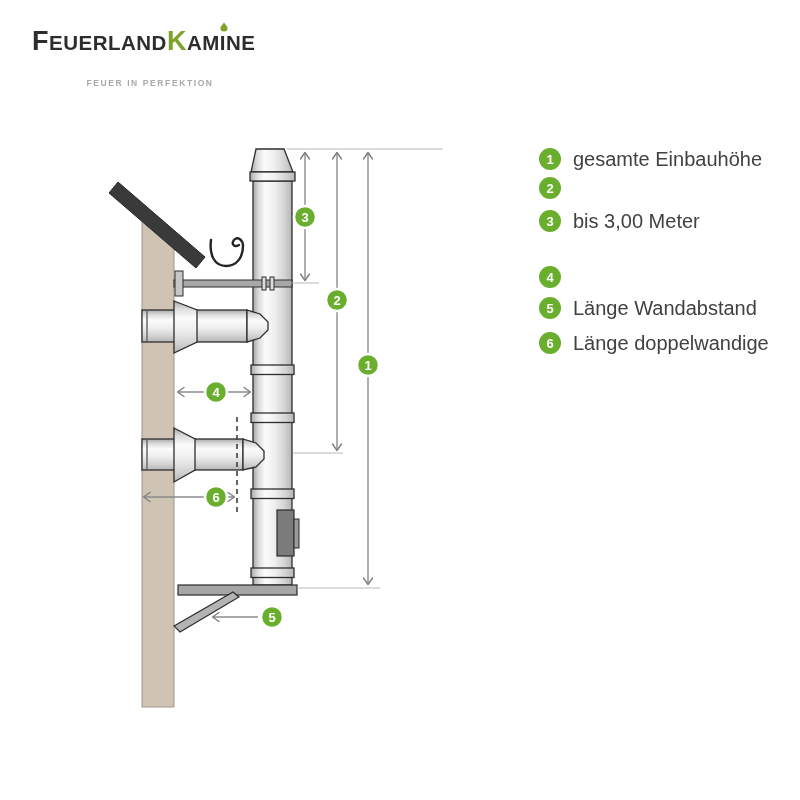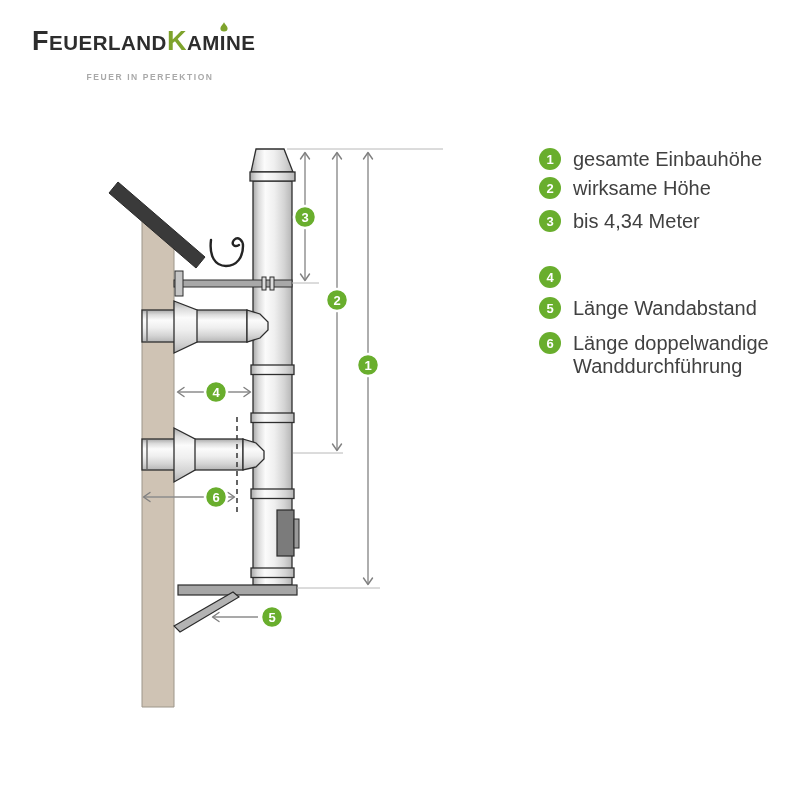--- a/index.html
+++ b/index.html
@@ -7,21 +7,21 @@
         font-family:"Liberation Sans",sans-serif;}
 
   
   .logo{position:absolute;left:32px;top:26px;width:236px;}
   .logo-name{white-space:nowrap;font-weight:bold;color:#2d2d2d;letter-spacing:.5px;line-height:30px;}
   .lg-big{font-size:27px;}
   .lg-small{font-size:20.5px;}
   .lg-green{color:var(--logo-green,#7ea32c);}
   .logo-flame{position:absolute;left:188px;top:-4px;}
   .logo-flame path{fill:var(--logo-green,#7ea32c);}
-  .logo-tagline{margin-top:12px;text-align:center;font-size:8.5px;font-weight:bold;
+  .logo-tagline{margin-top:18px;text-align:center;font-size:8.5px;font-weight:bold;
                 letter-spacing:1.6px;color:#a9a9a9;white-space:nowrap;}
 
   
   .diagram{position:absolute;left:0;top:0;}
   .wall-fill{fill:var(--wall-beige,#cfc3b4);}
   .roof-fill{fill:var(--roof-dark,#3a3a3a);}
   .metal{stroke:#2e2e2e;stroke-width:1.3;}
   .thin{stroke:#b8b8b8;stroke-width:1;}
   .dimline{stroke:#8c8c8c;stroke-width:1.4;}
   .head{fill:none;stroke:#7f7f7f;stroke-width:1.4;stroke-linecap:round;stroke-linejoin:round;}
@@ -187,43 +187,38 @@
   <div class="legend">
     <div class="legend-row" style="top:148px">
       <span class="badge">1</span>
       <span class="legend-label">
         <span class="lline">gesamte Einbauhöhe</span>
         <span class="lline"></span>
       </span>
     </div>
     <div class="legend-row" style="top:177px">
       <span class="badge">2</span>
-      <span class="legend-label">
-        <span class="lline">wirksame Höhe</span>
-        <span class="lline"></span>
-      </span>
     </div>
     <div class="legend-row" style="top:210px">
       <span class="badge">3</span>
       <span class="legend-label">
-        <span class="lline">bis 4,34 Meter</span>
+        <span class="lline">bis 3,00 Meter</span>
       </span>
     </div>
     <div class="legend-row" style="top:266px">
       <span class="badge">4</span>
     </div>
     <div class="legend-row" style="top:297px">
       <span class="badge">5</span>
       <span class="legend-label">
         <span class="lline">Länge Wandabstand</span>
         <span class="lline"></span>
       </span>
     </div>
     <div class="legend-row" style="top:332px">
       <span class="badge">6</span>
       <span class="legend-label">
         <span class="lline">Länge doppelwandige</span>
-        <span class="lline">Wanddurchführung</span>
       </span>
     </div>
   </div>
 
 </div>
 
 </body></html>

